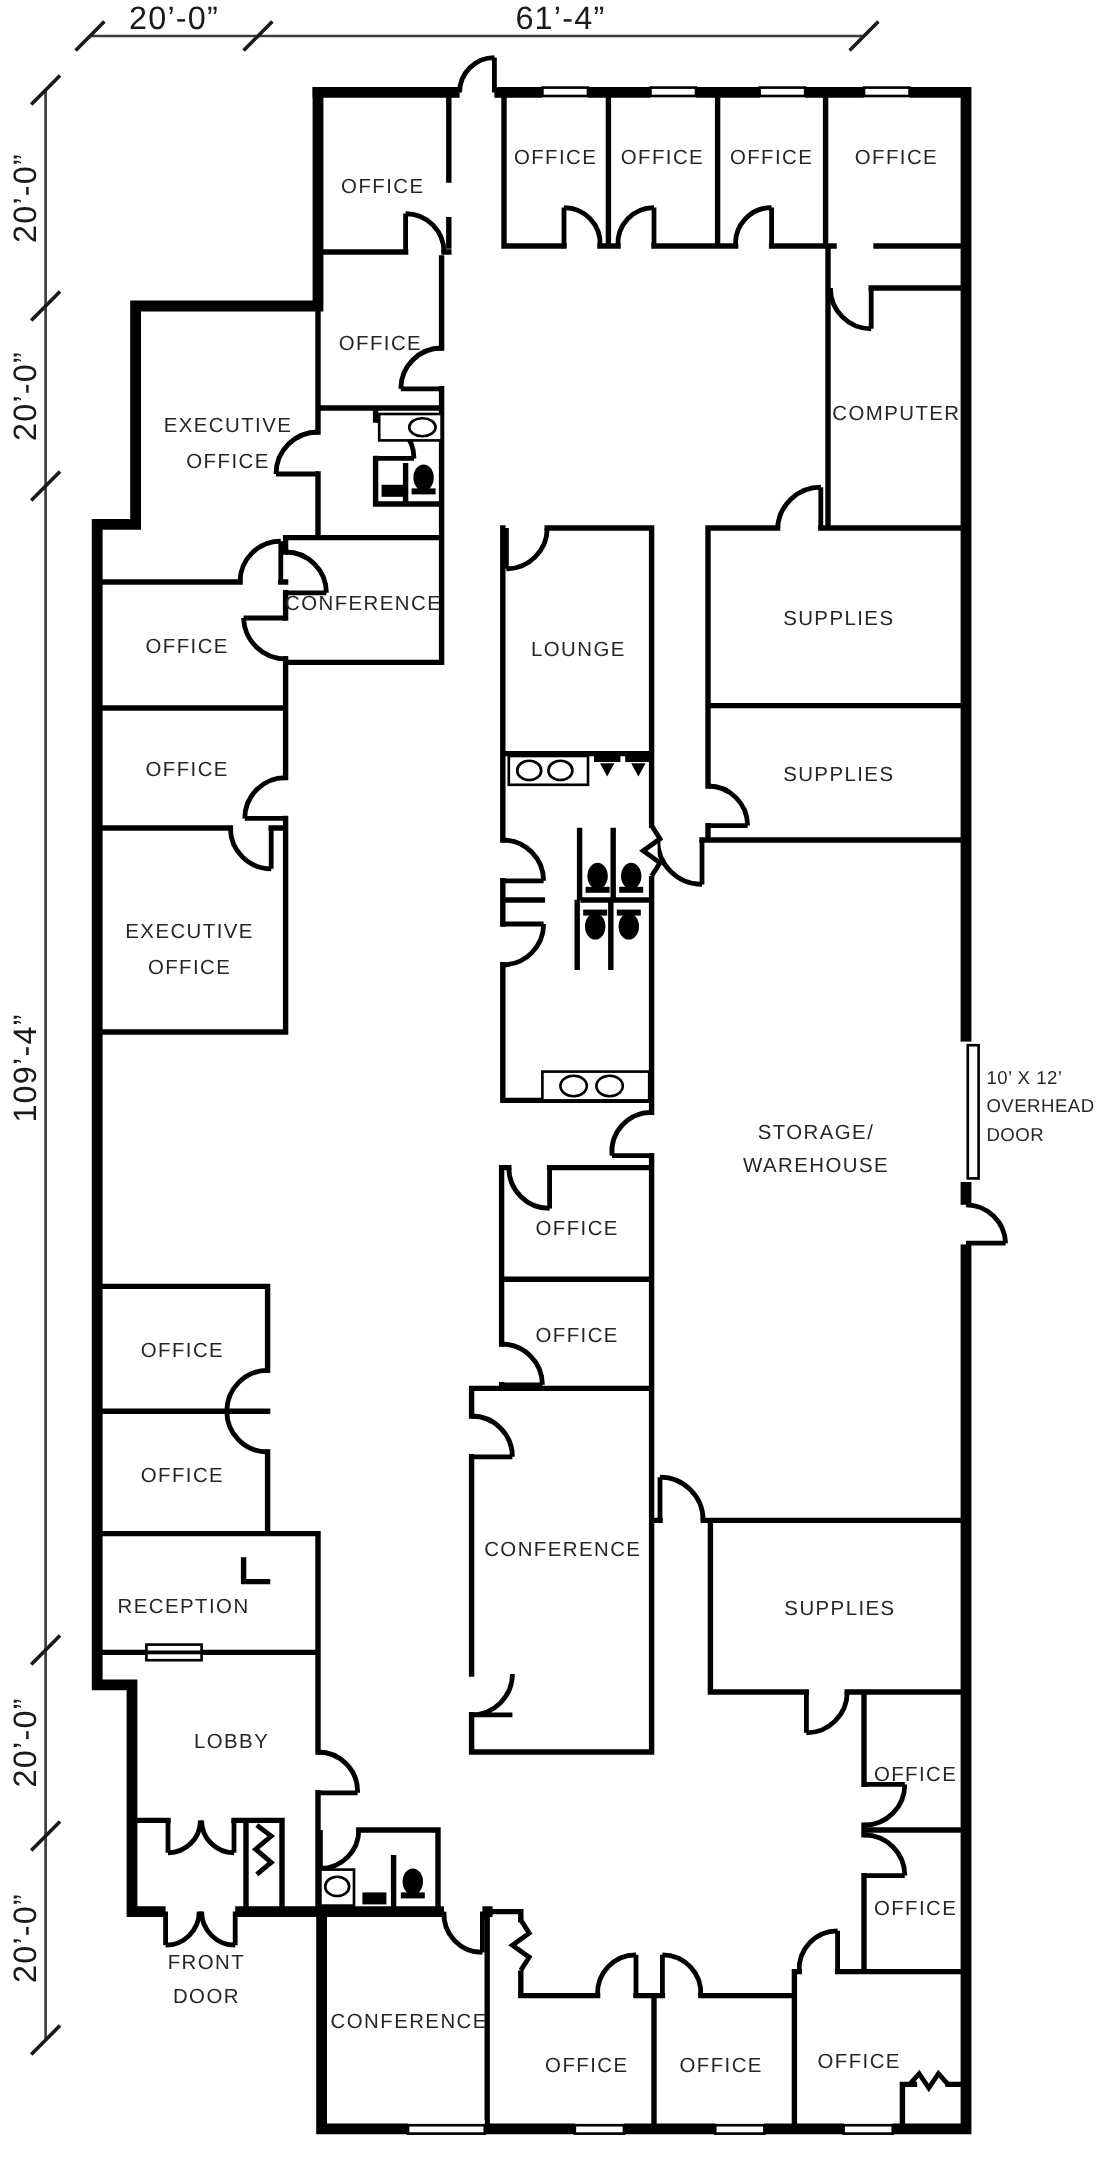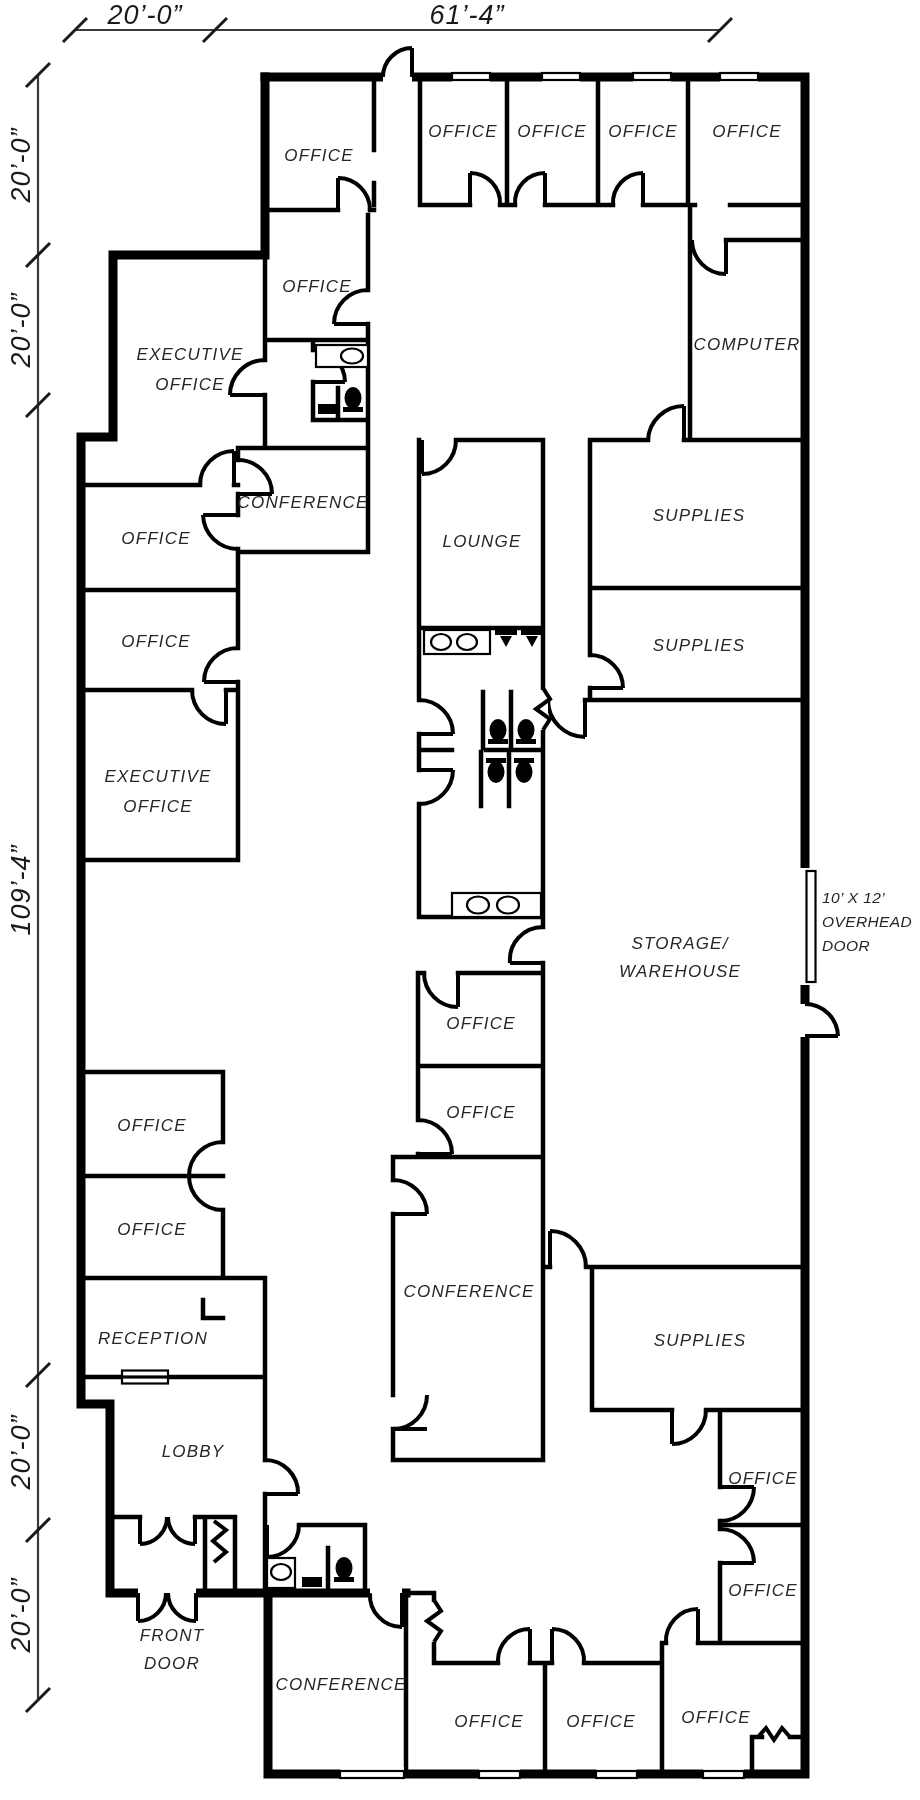--- a/index.html
+++ b/index.html
@@ -1,16 +1,16 @@
 <!DOCTYPE html>
 <html><head>
 <meta charset="utf-8">
 <style>
   html,body{margin:0;padding:0;background:#fff;}
-  #stage{width:920px;height:1800px;position:relative;background:#fff;font-style:italic;}
+  #stage{width:920px;height:1800px;position:relative;background:#fff;}
   svg{display:block;}
   svg text{fill:#262626;font-family:"Liberation Sans",sans-serif;}
   .room-label{font-size:17px;letter-spacing:1.2px;text-anchor:middle;}
   .dim-label{font-size:27px;letter-spacing:1px;text-anchor:middle;fill:#1a1a1a;}
   .note-label{font-size:15.5px;letter-spacing:.4px;text-anchor:start;}
   .w-out{stroke:#000;stroke-width:9;fill:none;stroke-linecap:square;}
   .w-in{stroke:#000;stroke-width:4.5;fill:none;stroke-linecap:square;}
   .arc{stroke:#000;stroke-width:4;fill:none;}
   .thin{stroke:#000;stroke-width:2.2;fill:#fff;}
   .dimline{stroke:#3a3a3a;stroke-width:2.2;fill:none;}

